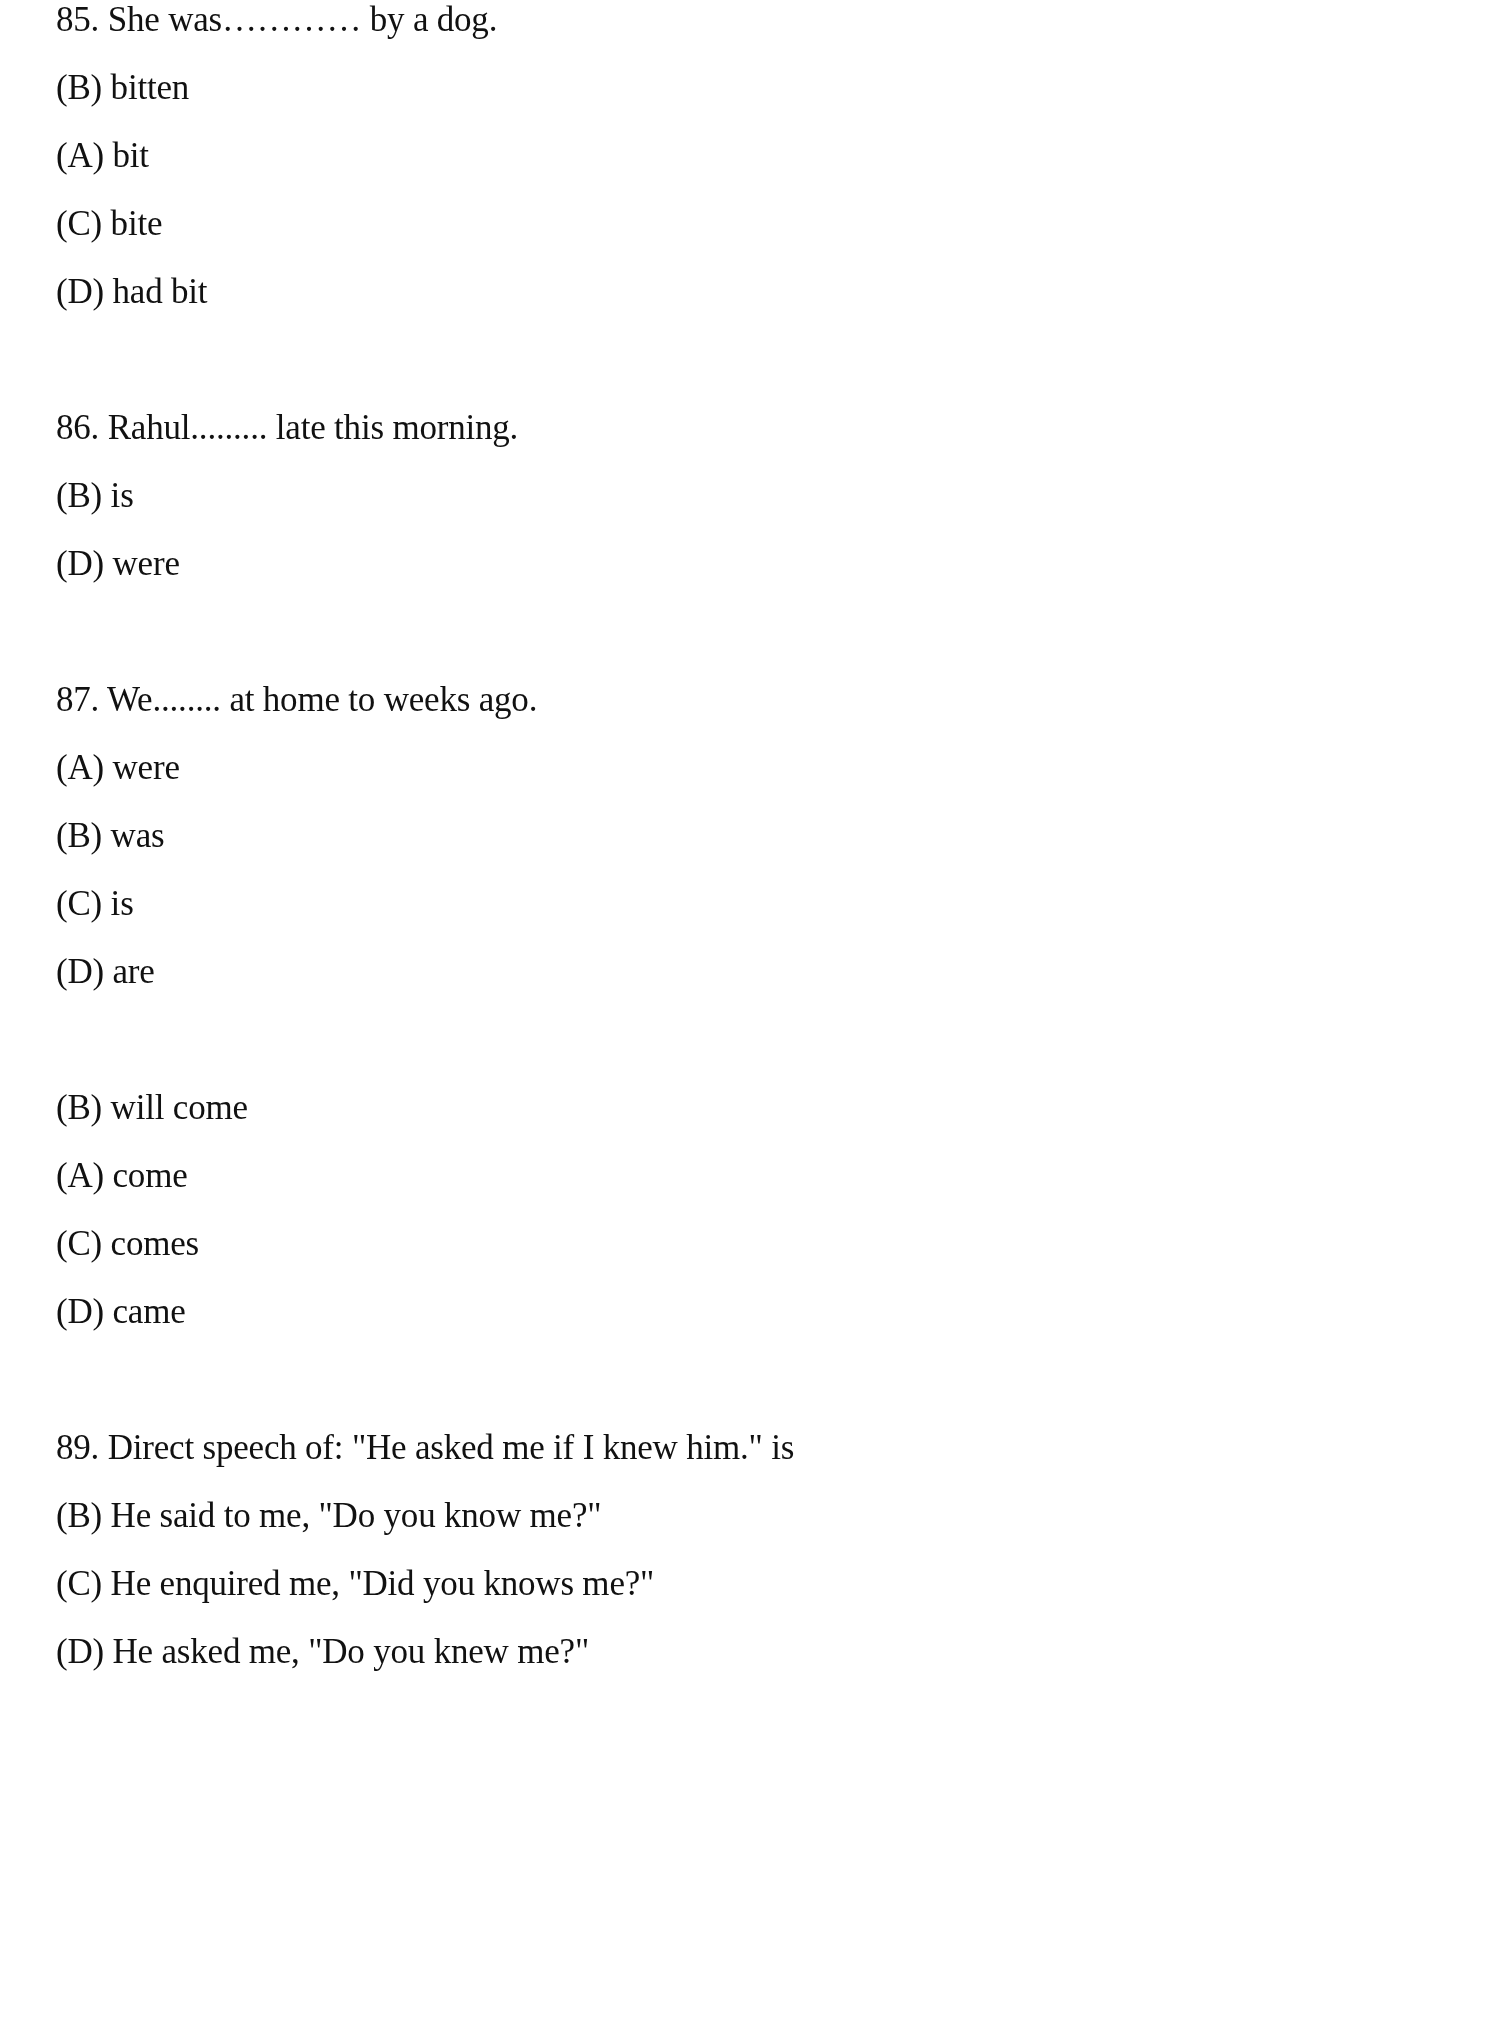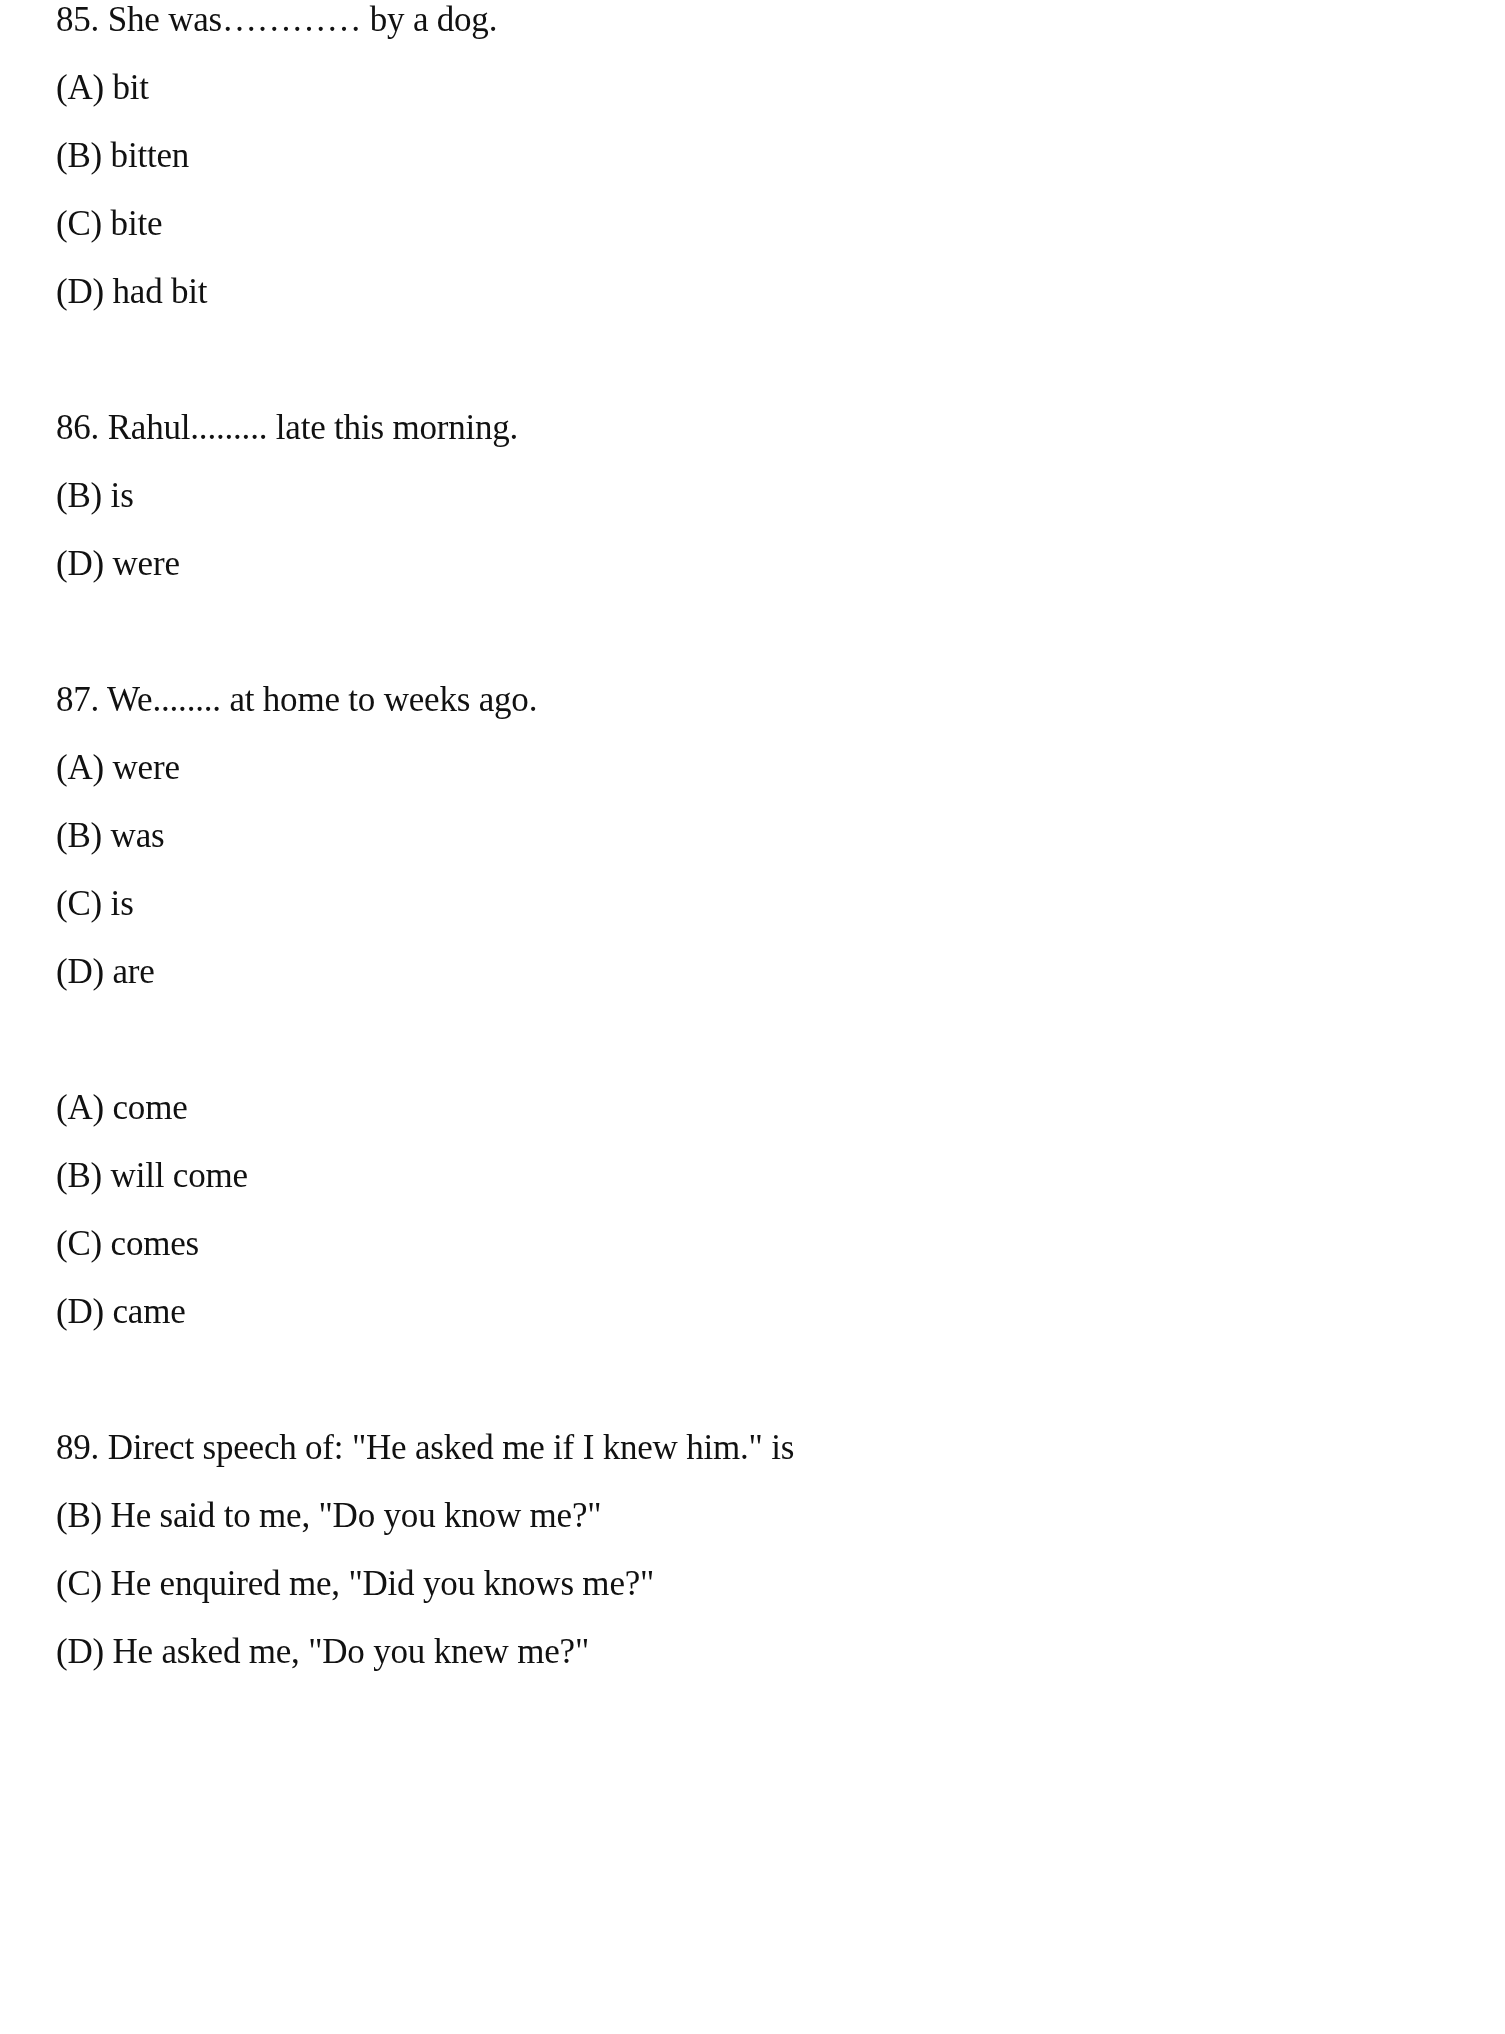--- a/index.html
+++ b/index.html
@@ -20,22 +20,22 @@
   .bold { font-weight: bold; }
   .block { margin: 0; }
 </style>
 </head>
 <body>
 
 <div class="page">
 
   <div class="block">
     <div class="line">85. She was………… by a dog.</div>
+    <div class="line">(B) bitten</div>
     <div class="line">(A) bit</div>
-    <div class="line">(B) bitten</div>
     <div class="line">(C) bite</div>
     <div class="line">(D) had bit</div>
   </div>
   <div class="gap"></div>
 
   <div class="block">
     <div class="line">86. Rahul......... late this morning.</div>
     <div class="line">(B) is</div>
     <div class="line">(D) were</div>
   </div>
@@ -44,22 +44,22 @@
   <div class="block">
     <div class="line">87. We........ at home to weeks ago.</div>
     <div class="line">(A) were</div>
     <div class="line">(B) was</div>
     <div class="line">(C) is</div>
     <div class="line">(D) are</div>
   </div>
   <div class="gap"></div>
 
   <div class="block">
+    <div class="line">(B) will come</div>
     <div class="line">(A) come</div>
-    <div class="line">(B) will come</div>
     <div class="line">(C) comes</div>
     <div class="line">(D) came</div>
   </div>
   <div class="gap"></div>
 
 
   <div class="block">
     <div class="line">89. Direct speech of: "He asked me if I knew him." is</div>
     <div class="line">(B) He said to me, "Do you know me?"</div>
     <div class="line">(C) He enquired me, "Did you knows me?"</div>

